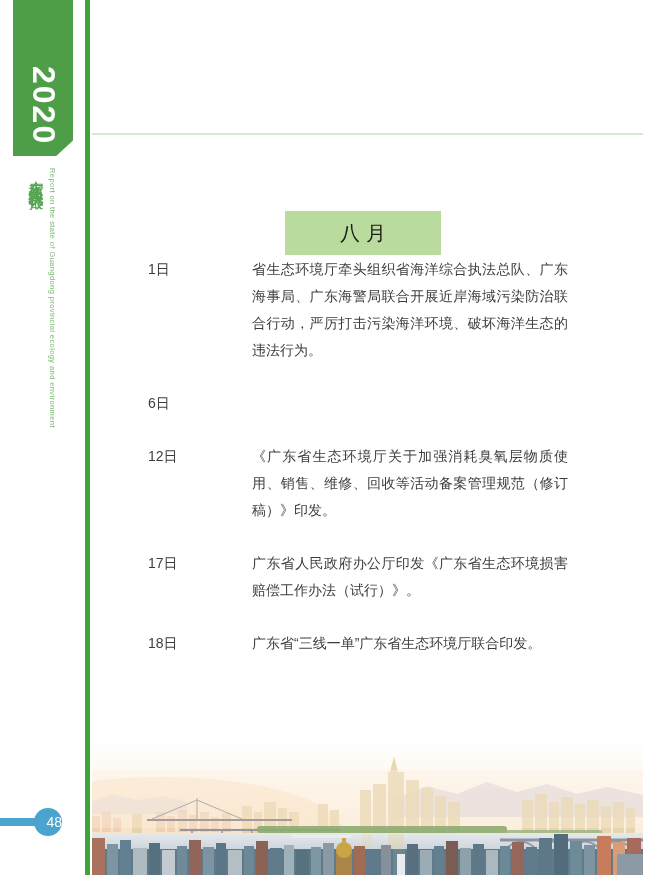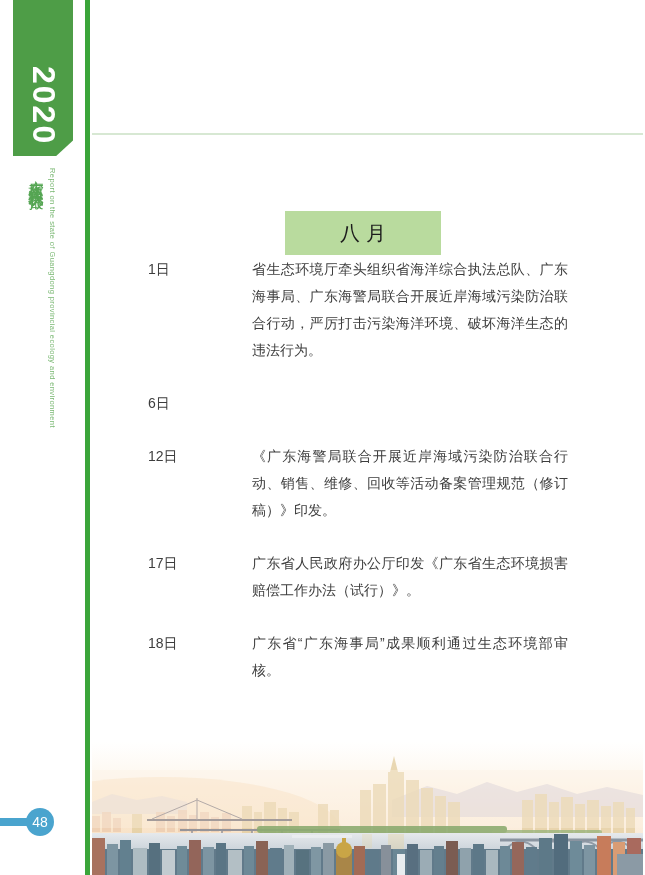--- a/index.html
+++ b/index.html
@@ -66,23 +66,23 @@
     font-size:14px;line-height:27px;color:#3d3d3d;
     text-align:justify;
     margin-left:27px;
   }
   
   .badge-bar{
     position:absolute;left:0;top:818px;width:45px;height:8px;
     background:#4aa4ce;
   }
   .badge-circle{
-    position:absolute;left:26px;top:808px;width:28px;height:28px;
+    position:absolute;left:34px;top:808px;width:28px;height:28px;
     border-radius:50%;background:#4aa4ce;
-    display:flex;align-items:center;justify-content:center;
+    display:flex;align-items:center;justify-content:flex-end;
     color:#ffffff;font-size:14px;
   }
   
   .photo{
     position:absolute;left:92px;top:742px;width:551px;height:133px;
     overflow:hidden;
   }
   .photo svg{display:block;}
 </style>
 </head>
@@ -108,31 +108,31 @@
       <div class="entry-date">1日</div>
       <div class="entry-text">省生态环境厅牵头组织省海洋综合执法总队、广东海事局、广东海警局联合开展近岸海域污染防治联合行动，严厉打击污染海洋环境、破坏海洋生态的违法行为。</div>
     </div>
 
     <div class="entry">
       <div class="entry-date">6日</div>
     </div>
 
     <div class="entry">
       <div class="entry-date">12日</div>
-      <div class="entry-text">《广东海警局联合开展近岸海域污染防治联合行动、销售、维修、回收等活动备案管理规范（修订稿）》印发。</div>
+      <div class="entry-text">《广东省生态环境厅关于加强消耗臭氧层物质使用、销售、维修、回收等活动备案管理规范（修订稿）》印发。</div>
     </div>
 
     <div class="entry">
       <div class="entry-date">17日</div>
       <div class="entry-text">广东省人民政府办公厅印发《广东省生态环境损害赔偿工作办法（试行）》。</div>
     </div>
 
     <div class="entry">
       <div class="entry-date">18日</div>
-      <div class="entry-text">广东省“广东海事局”成果顺利通过生态环境部审核。</div>
+      <div class="entry-text">广东省“三线一单”广东省生态环境厅联合印发。</div>
     </div>
 
   </div>
 
   <div class="badge-bar"></div>
   <div class="badge-circle">
     <span>48</span>
   </div>
 
   <div class="photo">

